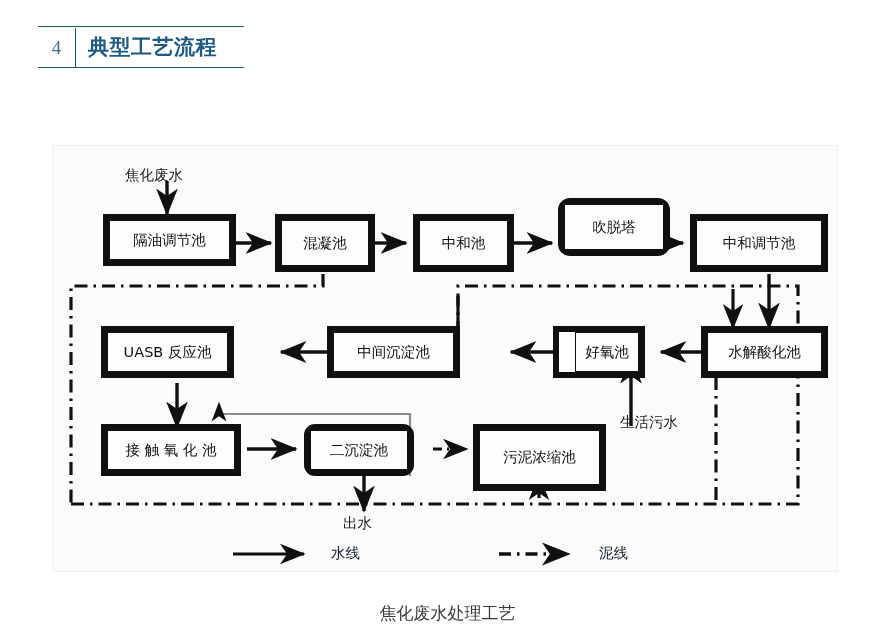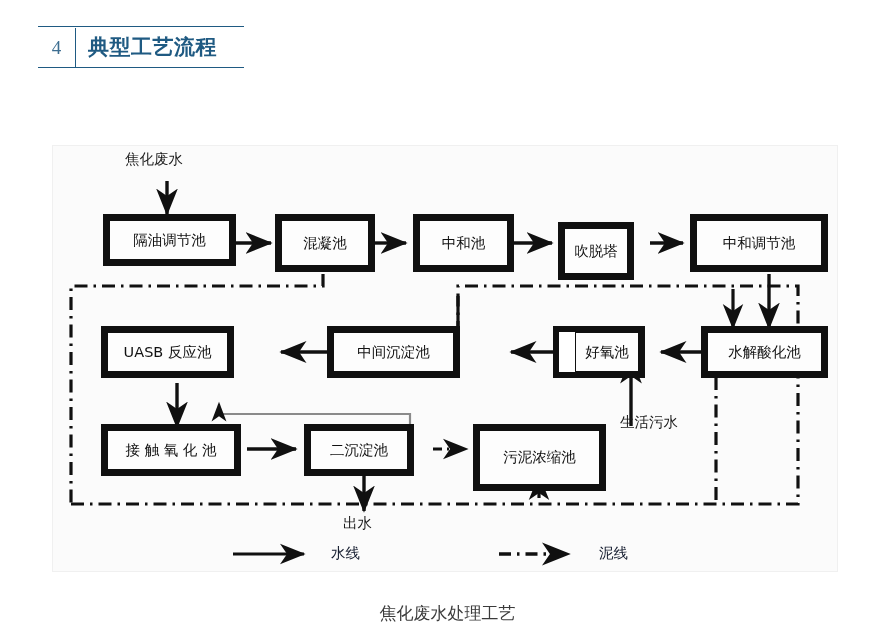--- a/index.html
+++ b/index.html
@@ -215,21 +215,21 @@
       <span class="node-label">混凝池</span>
     </div>
   </div>
 
   <div class="node" style="left:360px; top:68px; width:101px; height:58px;">
     <div class="node-inner">
       <span class="node-label">中和池</span>
     </div>
   </div>
 
-  <div class="node" style="left:505px; top:76px; width:76px; height:58px;">
+  <div class="node" style="left:505px; top:52px; width:112px; height:58px;border-radius:12px;">
     <div class="node-inner">
       <span class="node-label">吹脱塔</span>
     </div>
   </div>
 
   <div class="node" style="left:648px; top:180px; width:127px; height:52px;">
     <div class="node-inner">
       <span class="node-label">水解酸化池</span>
     </div>
   </div>
@@ -257,33 +257,33 @@
       <span class="node-label">UASB 反应池</span>
     </div>
   </div>
 
   <div class="node" style="left:48px; top:278px; width:140px; height:52px;">
     <div class="node-inner">
       <span class="node-label">接 触 氧 化 池</span>
     </div>
   </div>
 
-  <div class="node" style="left:251px; top:278px; width:110px; height:52px;">
+  <div class="node" style="left:251px; top:278px; width:110px; height:52px;border-radius:11px;">
     <div class="node-inner">
       <span class="node-label">二沉淀池</span>
     </div>
   </div>
 
   <div class="node" style="left:420px; top:278px; width:133px; height:67px;">
     <div class="node-inner">
       <span class="node-label">污泥浓缩池</span>
     </div>
   </div>
 
-  <span class="free-label" style="left:72px; top:4px;">焦化废水</span>
+  <span class="free-label" style="left:72px; top:20px;">焦化废水</span>
 
   <span class="free-label" style="left:567px; top:267px;">生活污水</span>
 
   <span class="free-label" style="left:290px; top:368px;">出水</span>
 
   <svg id="connectors-top" viewBox="0 0 786 427" preserveAspectRatio="none">
     <defs>
       <marker id="arrowLegend" markerWidth="9" markerHeight="9" refX="7.5" refY="3.6" orient="auto" markerUnits="strokeWidth">
         <path d="M0,0.4 L8,3.6 L0,6.8 L2.2,3.6 Z" fill="#101010"></path>
       </marker>

